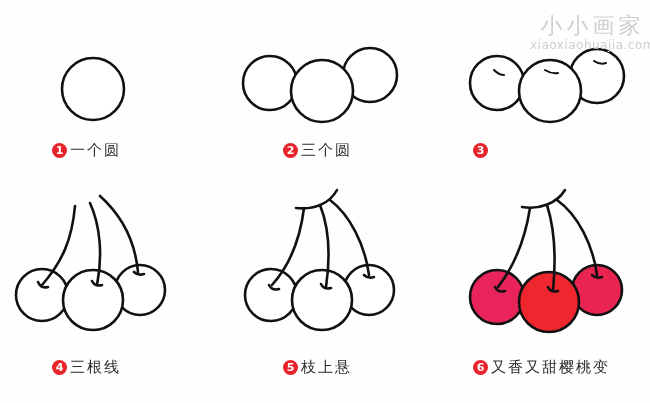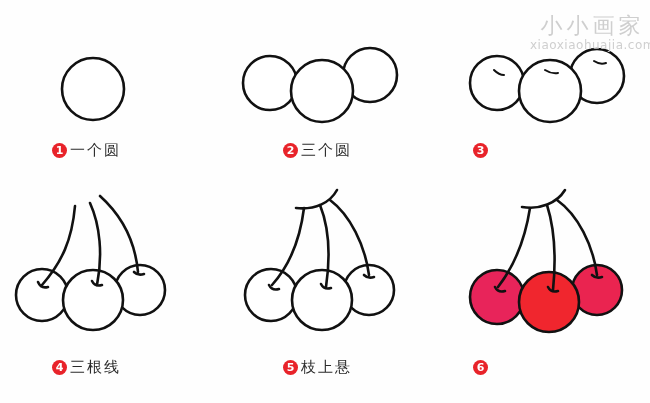--- a/index.html
+++ b/index.html
@@ -95,14 +95,15 @@
   <div class="label" style="left:52px; top:357px;">
     <span class="badge">4</span>
     <span>三根线</span>
   </div>
   <div class="label" style="left:283px; top:357px;">
     <span class="badge">5</span>
     <span>枝上悬</span>
   </div>
   <div class="label" style="left:473px; top:357px;">
     <span class="badge">6</span>
+    <span>又香又甜樱桃变</span>
   </div>
 </div>
 
 </body></html>

